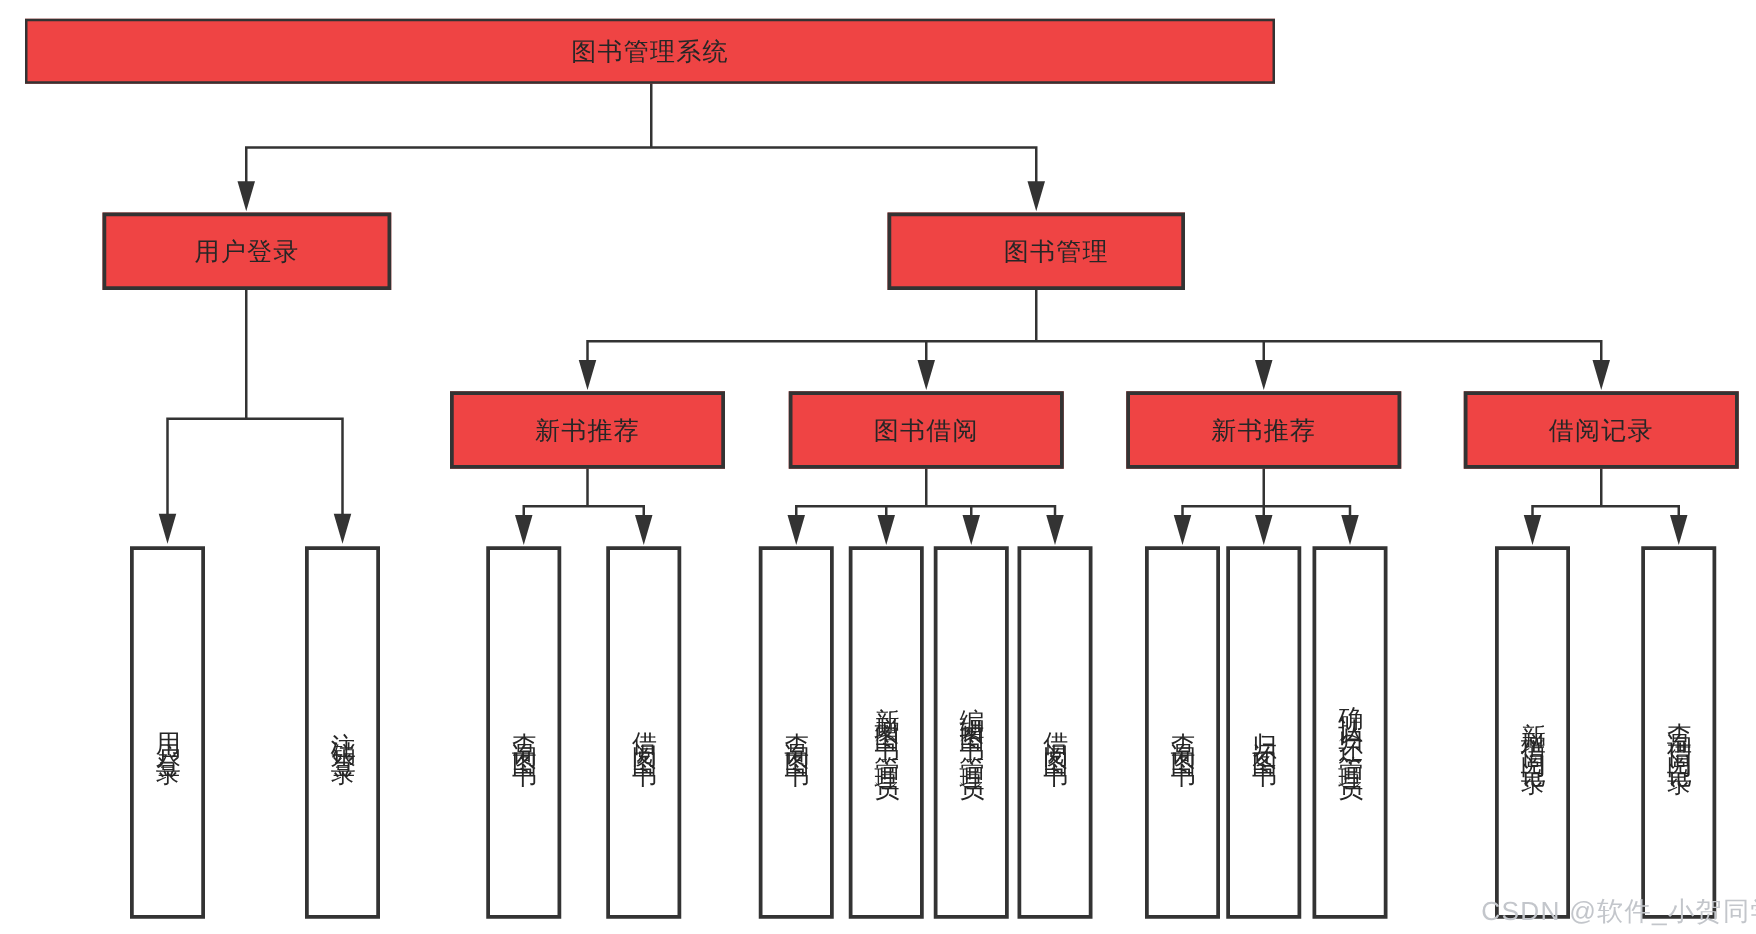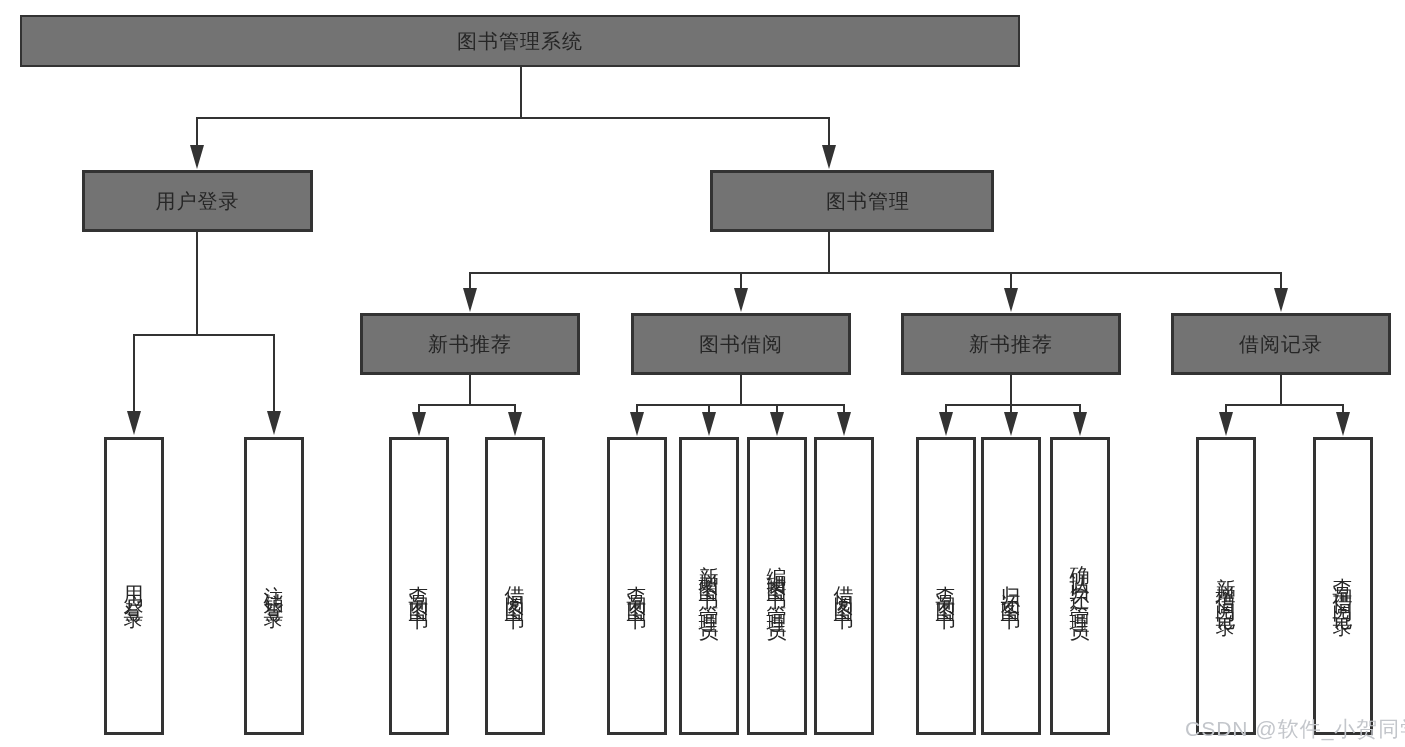--- a/index.html
+++ b/index.html
@@ -6,27 +6,27 @@
     --line:#333333; --border:#333333; --text:#262626;
     --background:#ffffff; --watermark:#c3c6cb;
   }
   *{box-sizing:border-box;}
   html,body{margin:0;padding:0;background:var(--background);}
   body{font-family:"Liberation Sans","DejaVu Sans",sans-serif;color:var(--text);}
   #stage{position:relative;width:1405px;height:747px;background:var(--background);overflow:hidden;}
   #wires{position:absolute;left:0;top:0;pointer-events:none;}
 
   .hbox{
-    position:absolute;background:#737373;border:3px solid var(--border);
+    position:absolute;background:#ef4444;border:3px solid var(--border);
     display:flex;align-items:center;justify-content:center;
     font-size:20px;letter-spacing:1px;color:var(--text);
   }
   .rootbox{left:20px;top:15px;width:1000px;height:52px;border-width:2px;}
   .lv2-login{left:82px;top:170px;width:231px;height:62px;}
-  .lv2-mgmt{left:710px;top:170px;width:284px;height:62px;padding-left:32px;}
+  .lv2-mgmt{left:710px;top:170px;width:238px;height:62px;padding-left:32px;}
   .lv3{top:313px;width:220px;height:62px;}
   .lv3-newbook{left:360px;}
   .lv3-borrow{left:631px;}
   .lv3-current{left:901px;}
   .lv3-records{left:1171px;}
 
   .leaf{
     position:absolute;top:437px;width:60px;height:298px;
     background:#fff;border:3px solid var(--border);
     display:flex;align-items:center;justify-content:center;

